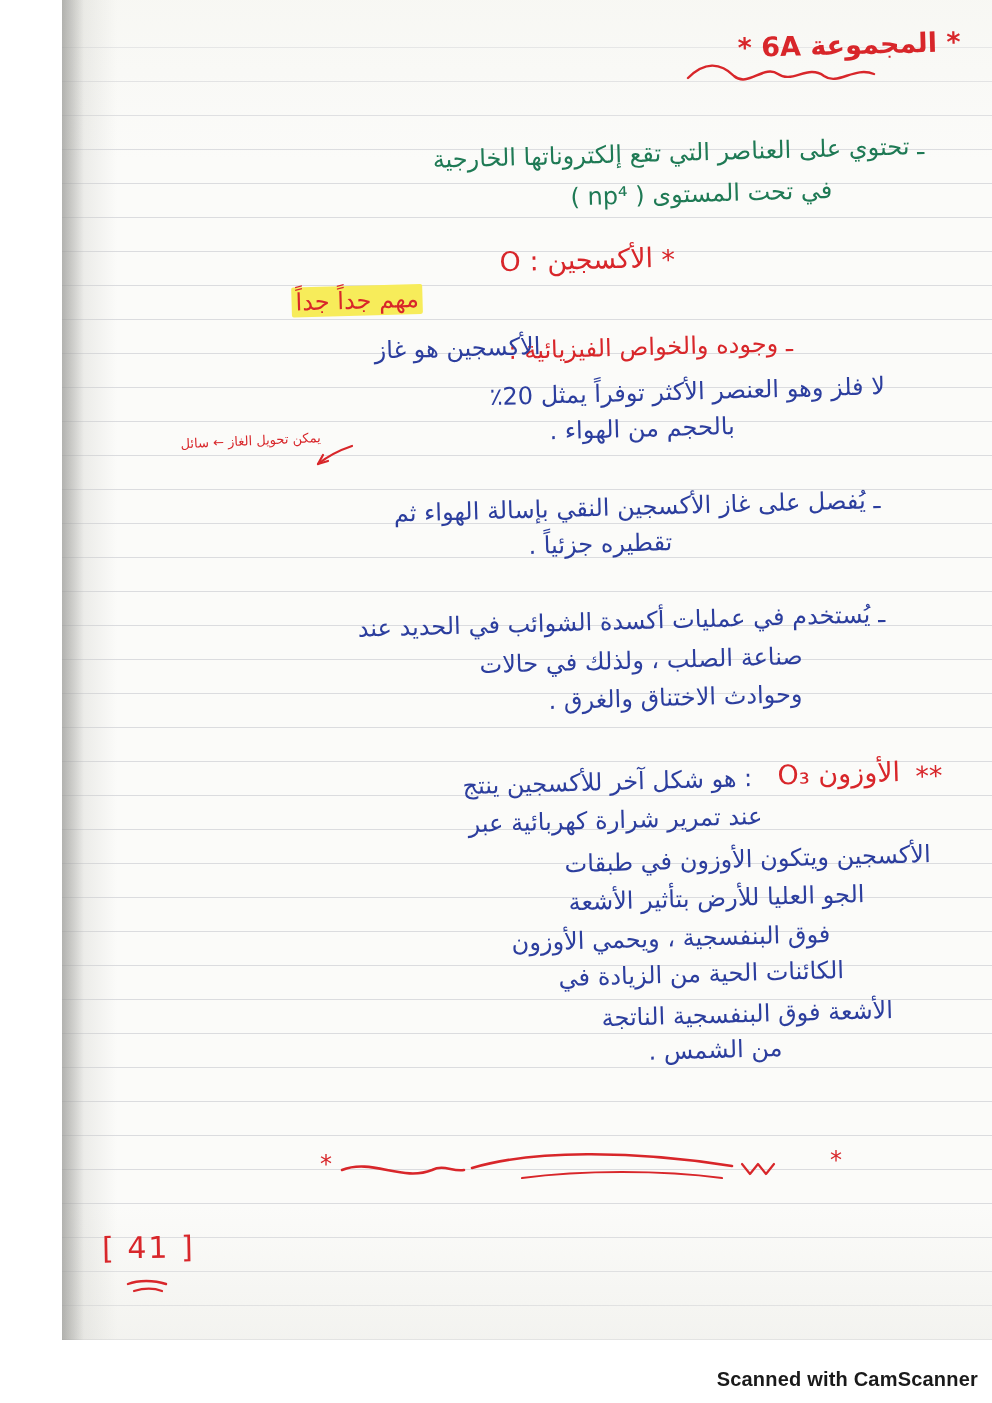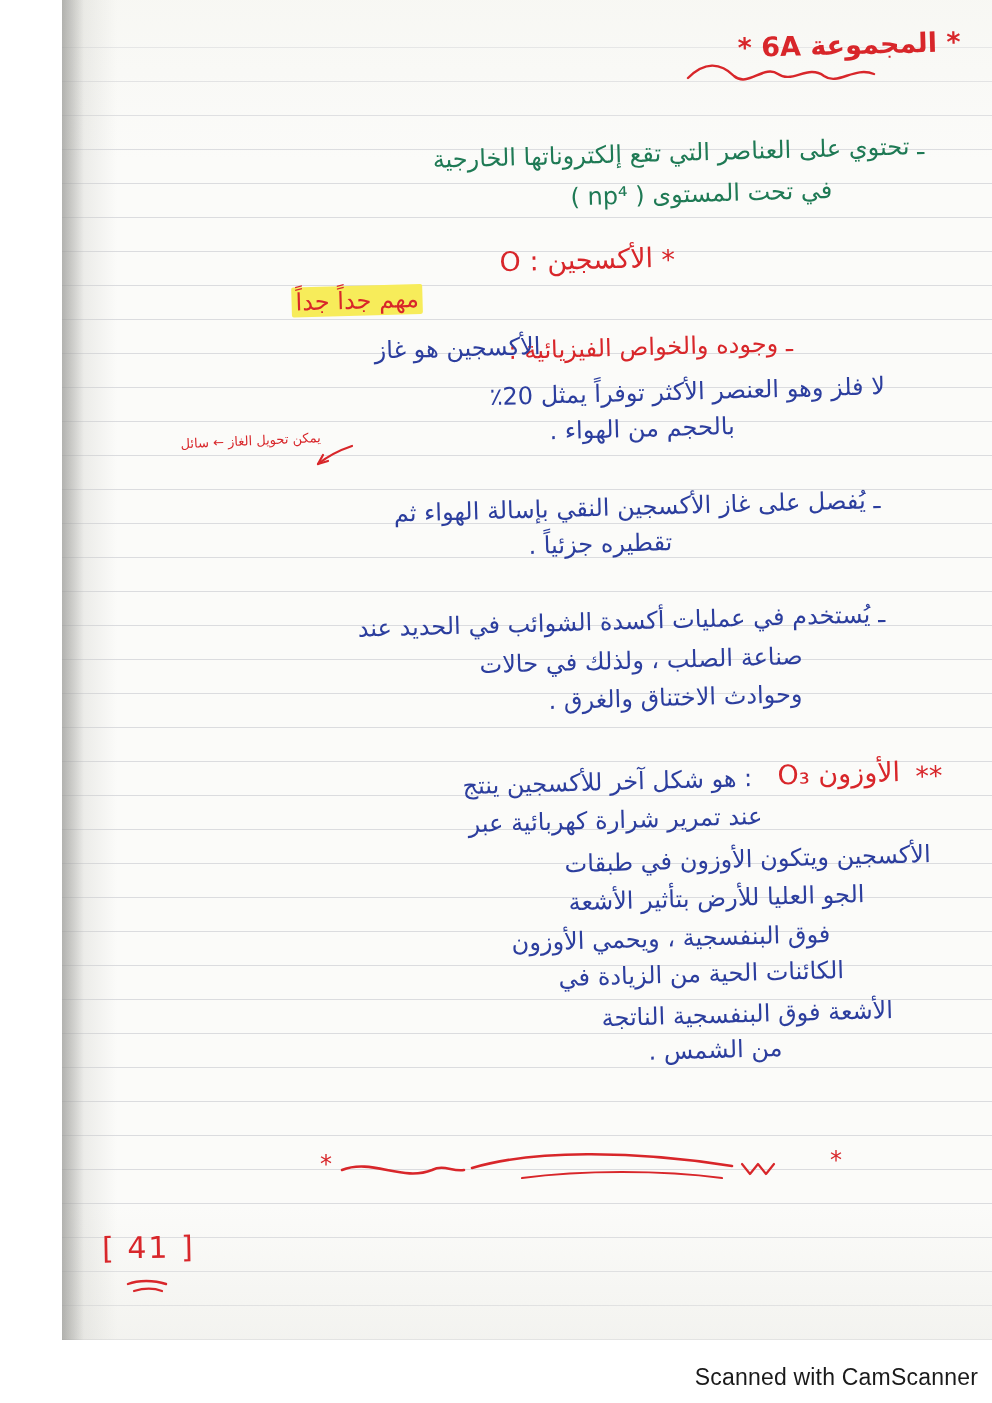--- a/index.html
+++ b/index.html
@@ -97,22 +97,22 @@
     letter-spacing: 2px;
     font-family: "DejaVu Sans", sans-serif;
   }
 
   
   #camscanner-watermark {
     position: absolute;
     right: 14px;
     bottom: 12px;
     font-family: "Liberation Sans", sans-serif;
-    font-weight: normal;
-    font-size: 23px;
+    font-weight: bold;
+    font-size: 20px;
     color: #1a1a1a;
     letter-spacing: 0.2px;
     direction: ltr;
   }
 
   .arrow-note { font-size: 13px; }
 </style>
 </head>
 <body>
 

